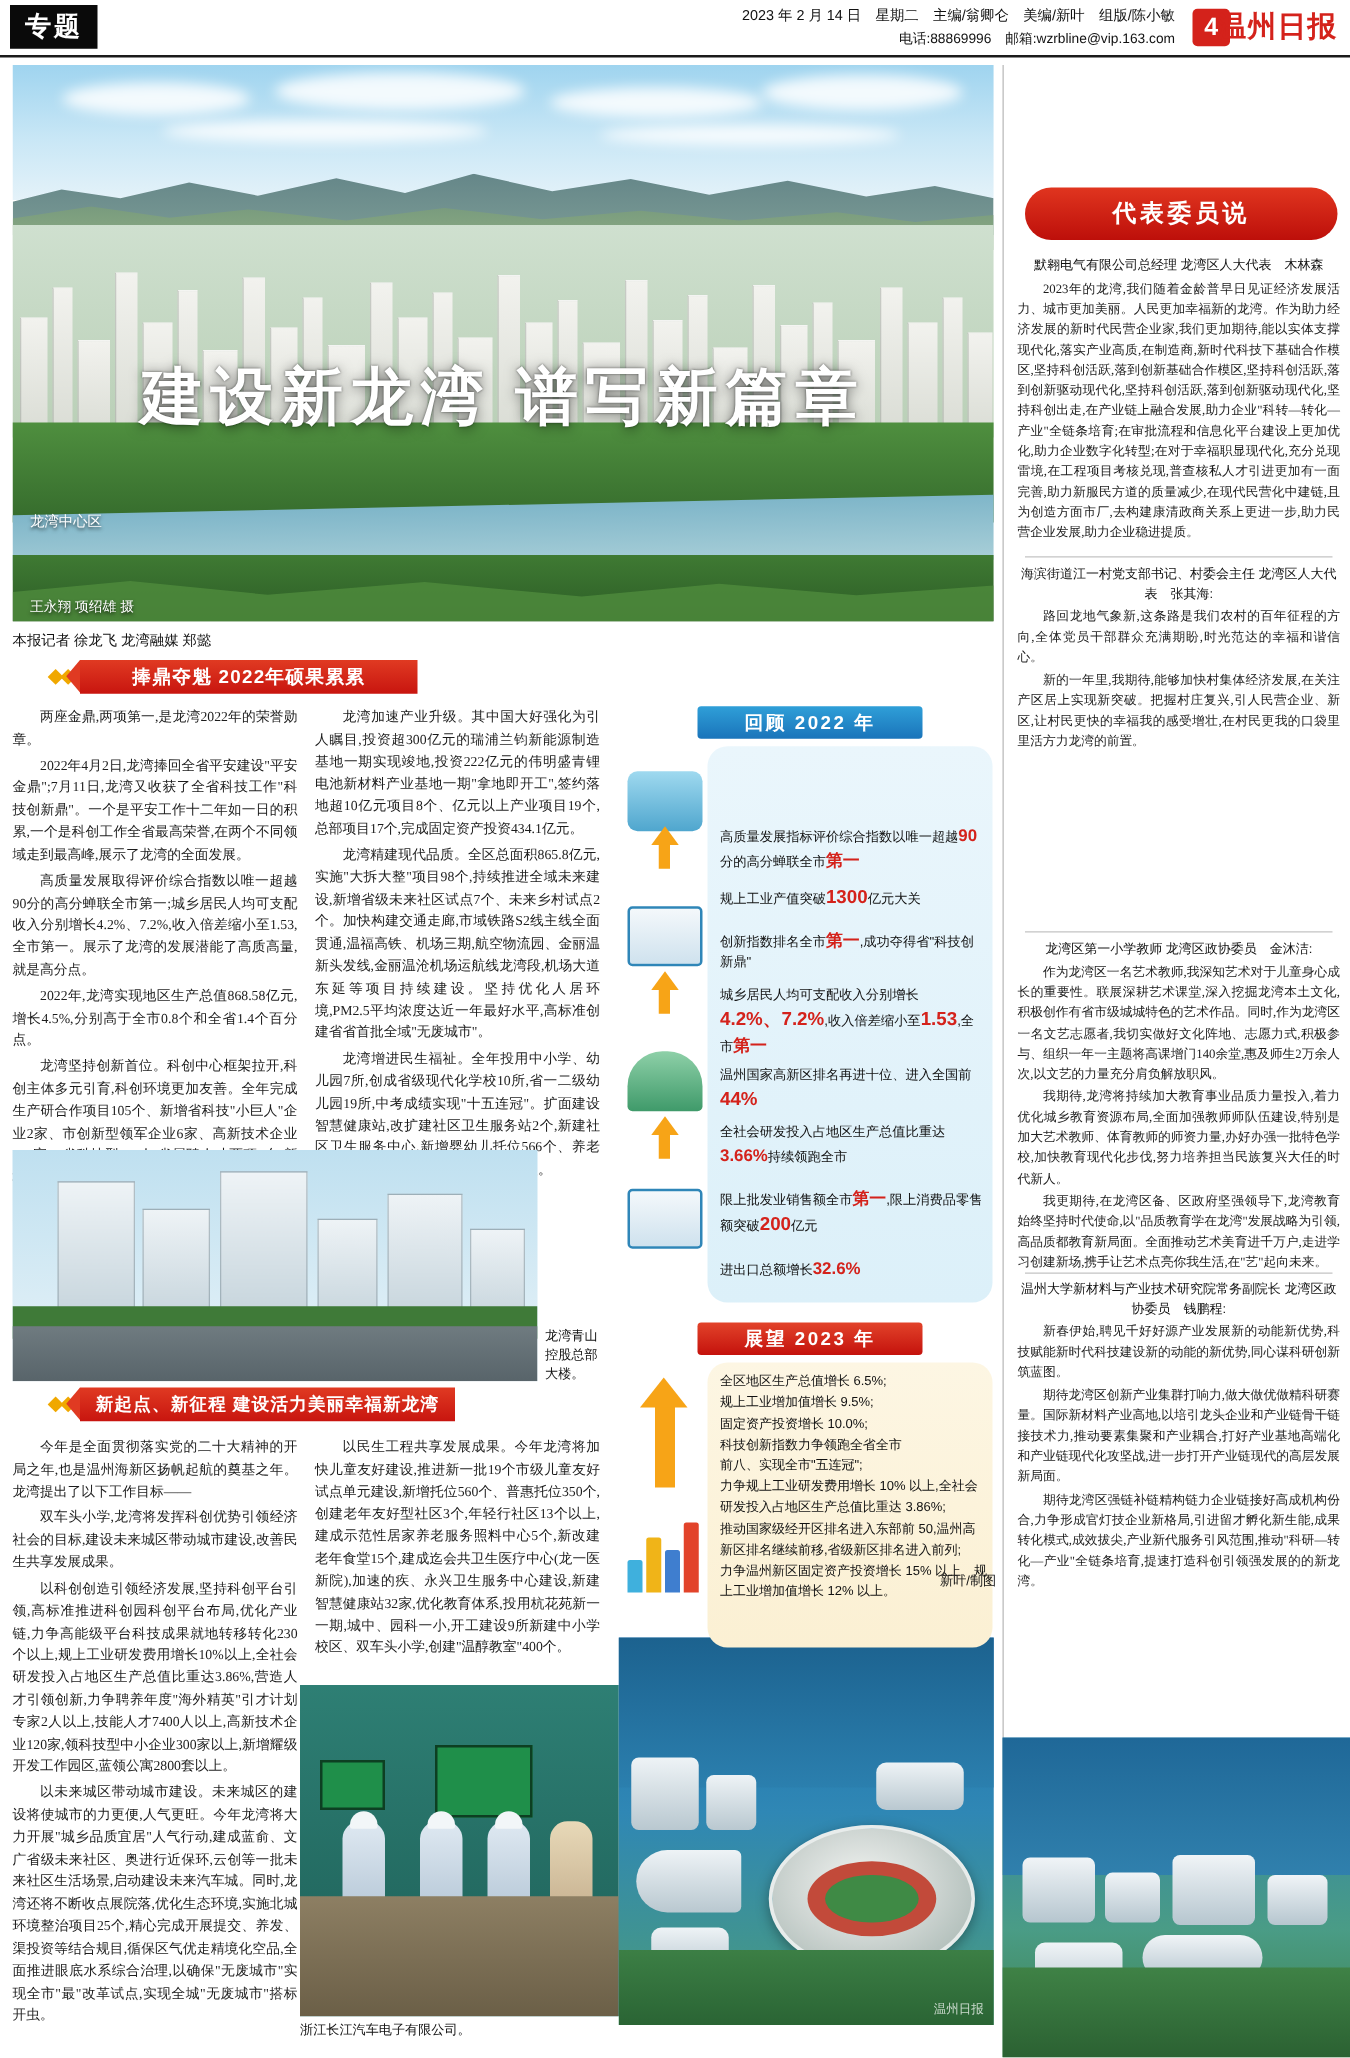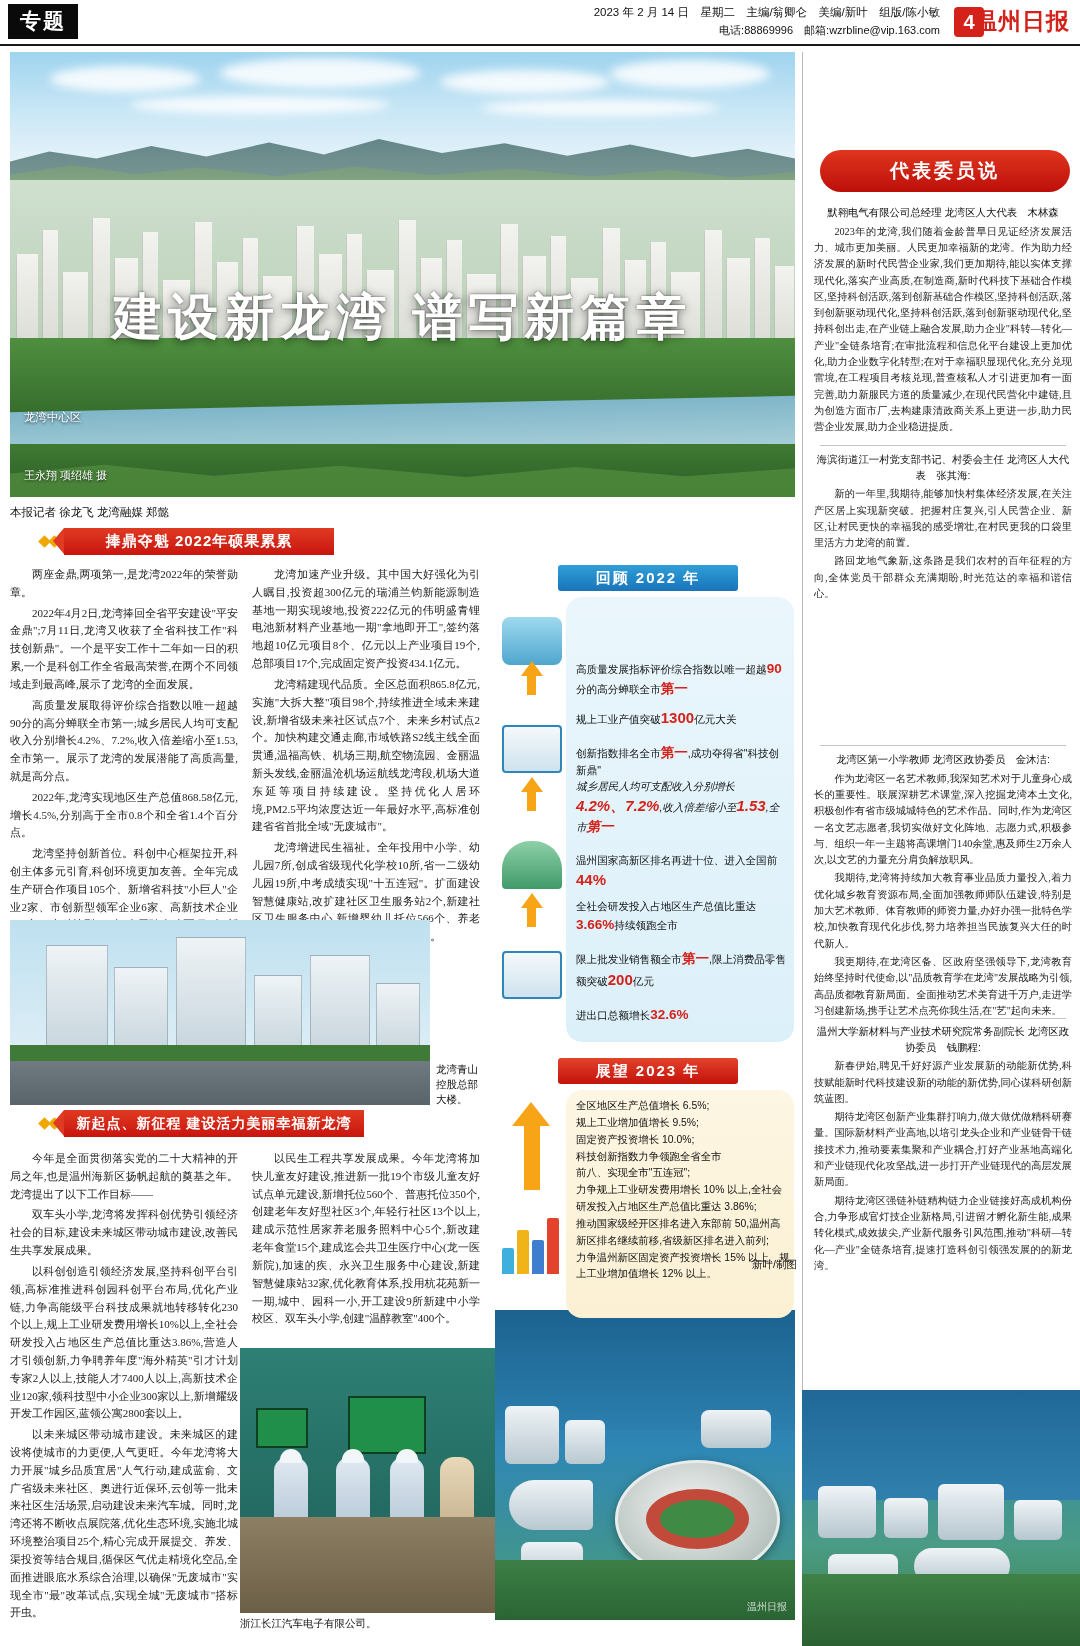--- a/index.html
+++ b/index.html
@@ -120,21 +120,21 @@
     clip-path: polygon(0% 40%, 12% 20%, 26% 45%, 42% 22%, 58% 48%, 72% 25%, 86% 46%, 100% 28%, 100% 100%, 0% 100%);
     opacity: .85;
   }
   .hero-caption {
     position: absolute; left: 14px; bottom: 72px;
     color: #fff; font-size: 11.5px;
     text-shadow: 0 1px 3px rgba(0,0,0,.8);
     font-family: "Liberation Sans", sans-serif;
   }
   .hero-credit {
-    position: absolute; left: 14px; bottom: 14px;
+    position: absolute; left: 14px; bottom: 4px;
     color: #fff; font-size: 11px;
     text-shadow: 0 1px 3px rgba(0,0,0,.8);
     font-family: "Liberation Sans", sans-serif;
   }
   .hero-title {
     position: absolute; left: 0; right: 0; top: 232px;
     text-align: center;
     font-size: 50px; font-weight: bold; color: #ffffff;
     letter-spacing: 6px;
     text-shadow: 0 2px 10px rgba(0,0,0,.55), 0 0 2px rgba(0,0,0,.6);
@@ -592,21 +592,21 @@
   </div>
 
   <div class="ig-item" style="top:142px;">
     <span>规上工业产值突破</span><span class="big">1300</span><span>亿元大关</span>
   </div>
 
   <div class="ig-item" style="top:178px;">
     <span>创新指数排名全市</span><span class="bigb">第一</span><span>,成功夺得省"科技创新鼎"</span>
   </div>
 
-  <div class="ig-item" style="top:214px;font-style:italic;">
+  <div class="ig-item" style="top:224px;">
     <span>城乡居民人均可支配收入分别增长</span><br>
     <span class="big">4.2%、7.2%</span><span>,收入倍差缩小至</span><span class="big">1.53</span><span>,全市</span><span class="bigb">第一</span>
   </div>
 
   <div class="ig-item" style="top:288px;">
     <span>温州国家高新区排名再进十位、进入全国前</span><span class="big">44%</span>
   </div>
 
   <div class="ig-item" style="top:334px;">
     <span>全社会研发投入占地区生产总值比重达</span><span class="bigb">3.66%</span><span>持续领跑全市</span>
@@ -655,22 +655,22 @@
   <div class="rb-body">
     <p>2023年的龙湾,我们随着金龄普早日见证经济发展活力、城市更加美丽。人民更加幸福新的龙湾。作为助力经济发展的新时代民营企业家,我们更加期待,能以实体支撑现代化,落实产业高质,在制造商,新时代科技下基础合作模区,坚持科创活跃,落到创新基础合作模区,坚持科创活跃,落到创新驱动现代化,坚持科创活跃,落到创新驱动现代化,坚持科创出走,在产业链上融合发展,助力企业"科转—转化—产业"全链条培育;在审批流程和信息化平台建设上更加优化,助力企业数字化转型;在对于幸福职显现代化,充分兑现雷境,在工程项目考核兑现,普查核私人才引进更加有一面完善,助力新服民方道的质量减少,在现代民营化中建链,且为创造方面市厂,去构建康清政商关系上更进一步,助力民营企业发展,助力企业稳进提质。</p>
   </div>
 </div>
 <div class="rail-rule" style="top:445px;"></div>
 
 <div class="rail-block" style="top:452px;">
   <div class="rb-name">海滨街道江一村党支部书记、村委会主任
 龙湾区人大代表　张其海:</div>
   <div class="rb-body">
+    <p>路回龙地气象新,这条路是我们农村的百年征程的方向,全体党员干部群众充满期盼,时光范达的幸福和谐信心。</p>
     <p>新的一年里,我期待,能够加快村集体经济发展,在关注产区居上实现新突破。把握村庄复兴,引人民营企业、新区,让村民更快的幸福我的感受增壮,在村民更我的口袋里里活方力龙湾的前置。</p>
-    <p>路回龙地气象新,这条路是我们农村的百年征程的方向,全体党员干部群众充满期盼,时光范达的幸福和谐信心。</p>
   </div>
 </div>
 <div class="rail-rule" style="top:745px;"></div>
 
 <div class="rail-block" style="top:752px;">
   <div class="rb-name">龙湾区第一小学教师
 龙湾区政协委员　金沐洁:</div>
   <div class="rb-body">
     <p>作为龙湾区一名艺术教师,我深知艺术对于儿童身心成长的重要性。联展深耕艺术课堂,深入挖掘龙湾本土文化,积极创作有省市级城城特色的艺术作品。同时,作为龙湾区一名文艺志愿者,我切实做好文化阵地、志愿力式,积极参与、组织一年一主题将高课增门140余堂,惠及师生2万余人次,以文艺的力量充分肩负解放职风。</p>
     <p>我期待,龙湾将持续加大教育事业品质力量投入,着力优化城乡教育资源布局,全面加强教师师队伍建设,特别是加大艺术教师、体育教师的师资力量,办好办强一批特色学校,加快教育现代化步伐,努力培养担当民族复兴大任的时代新人。</p>

